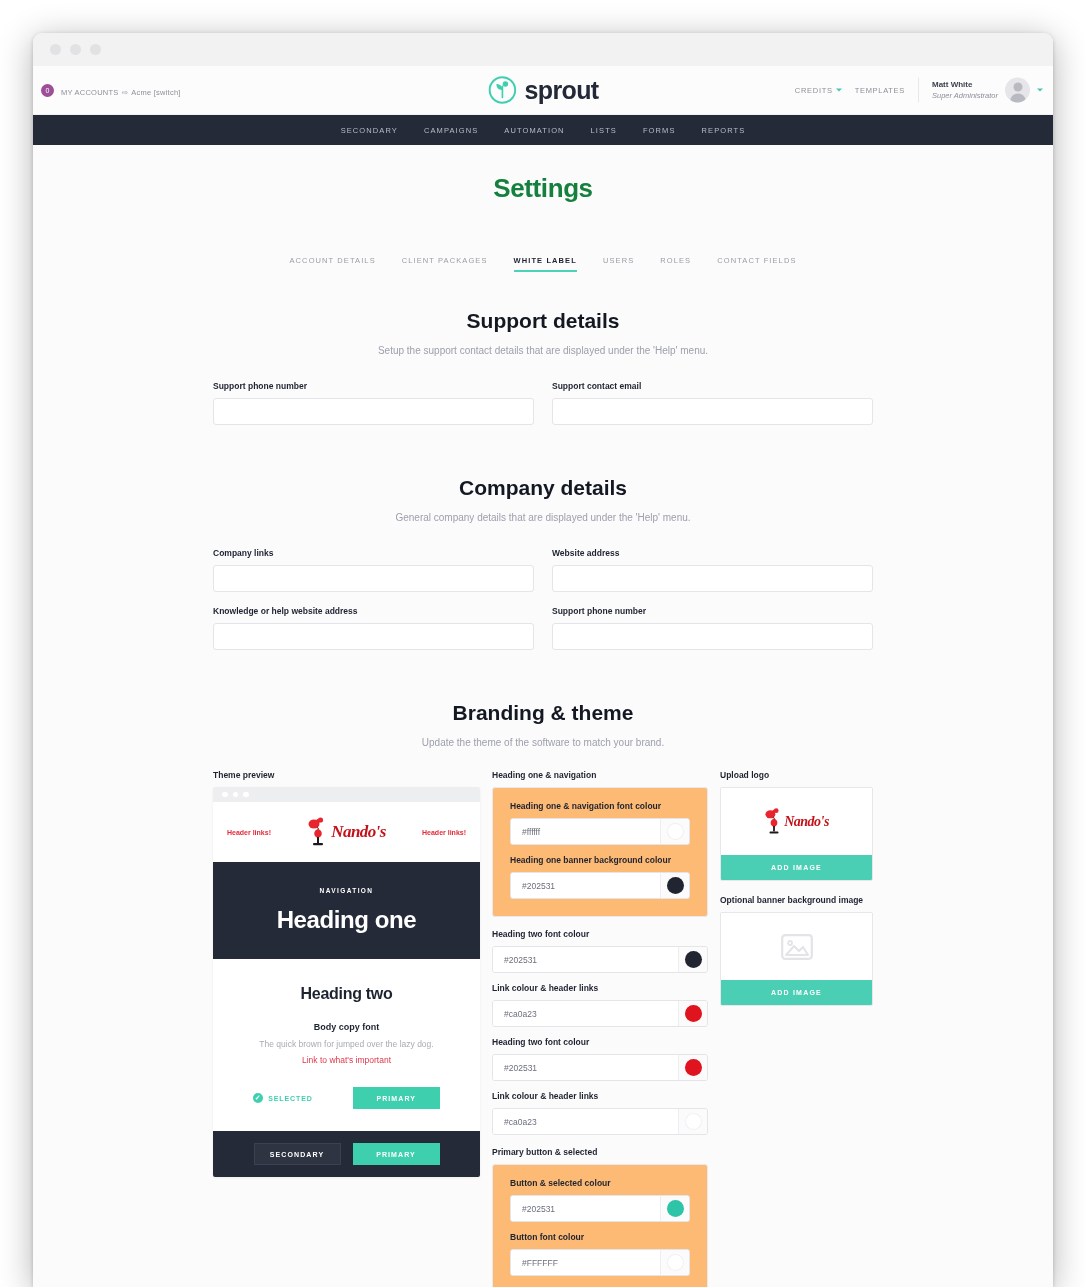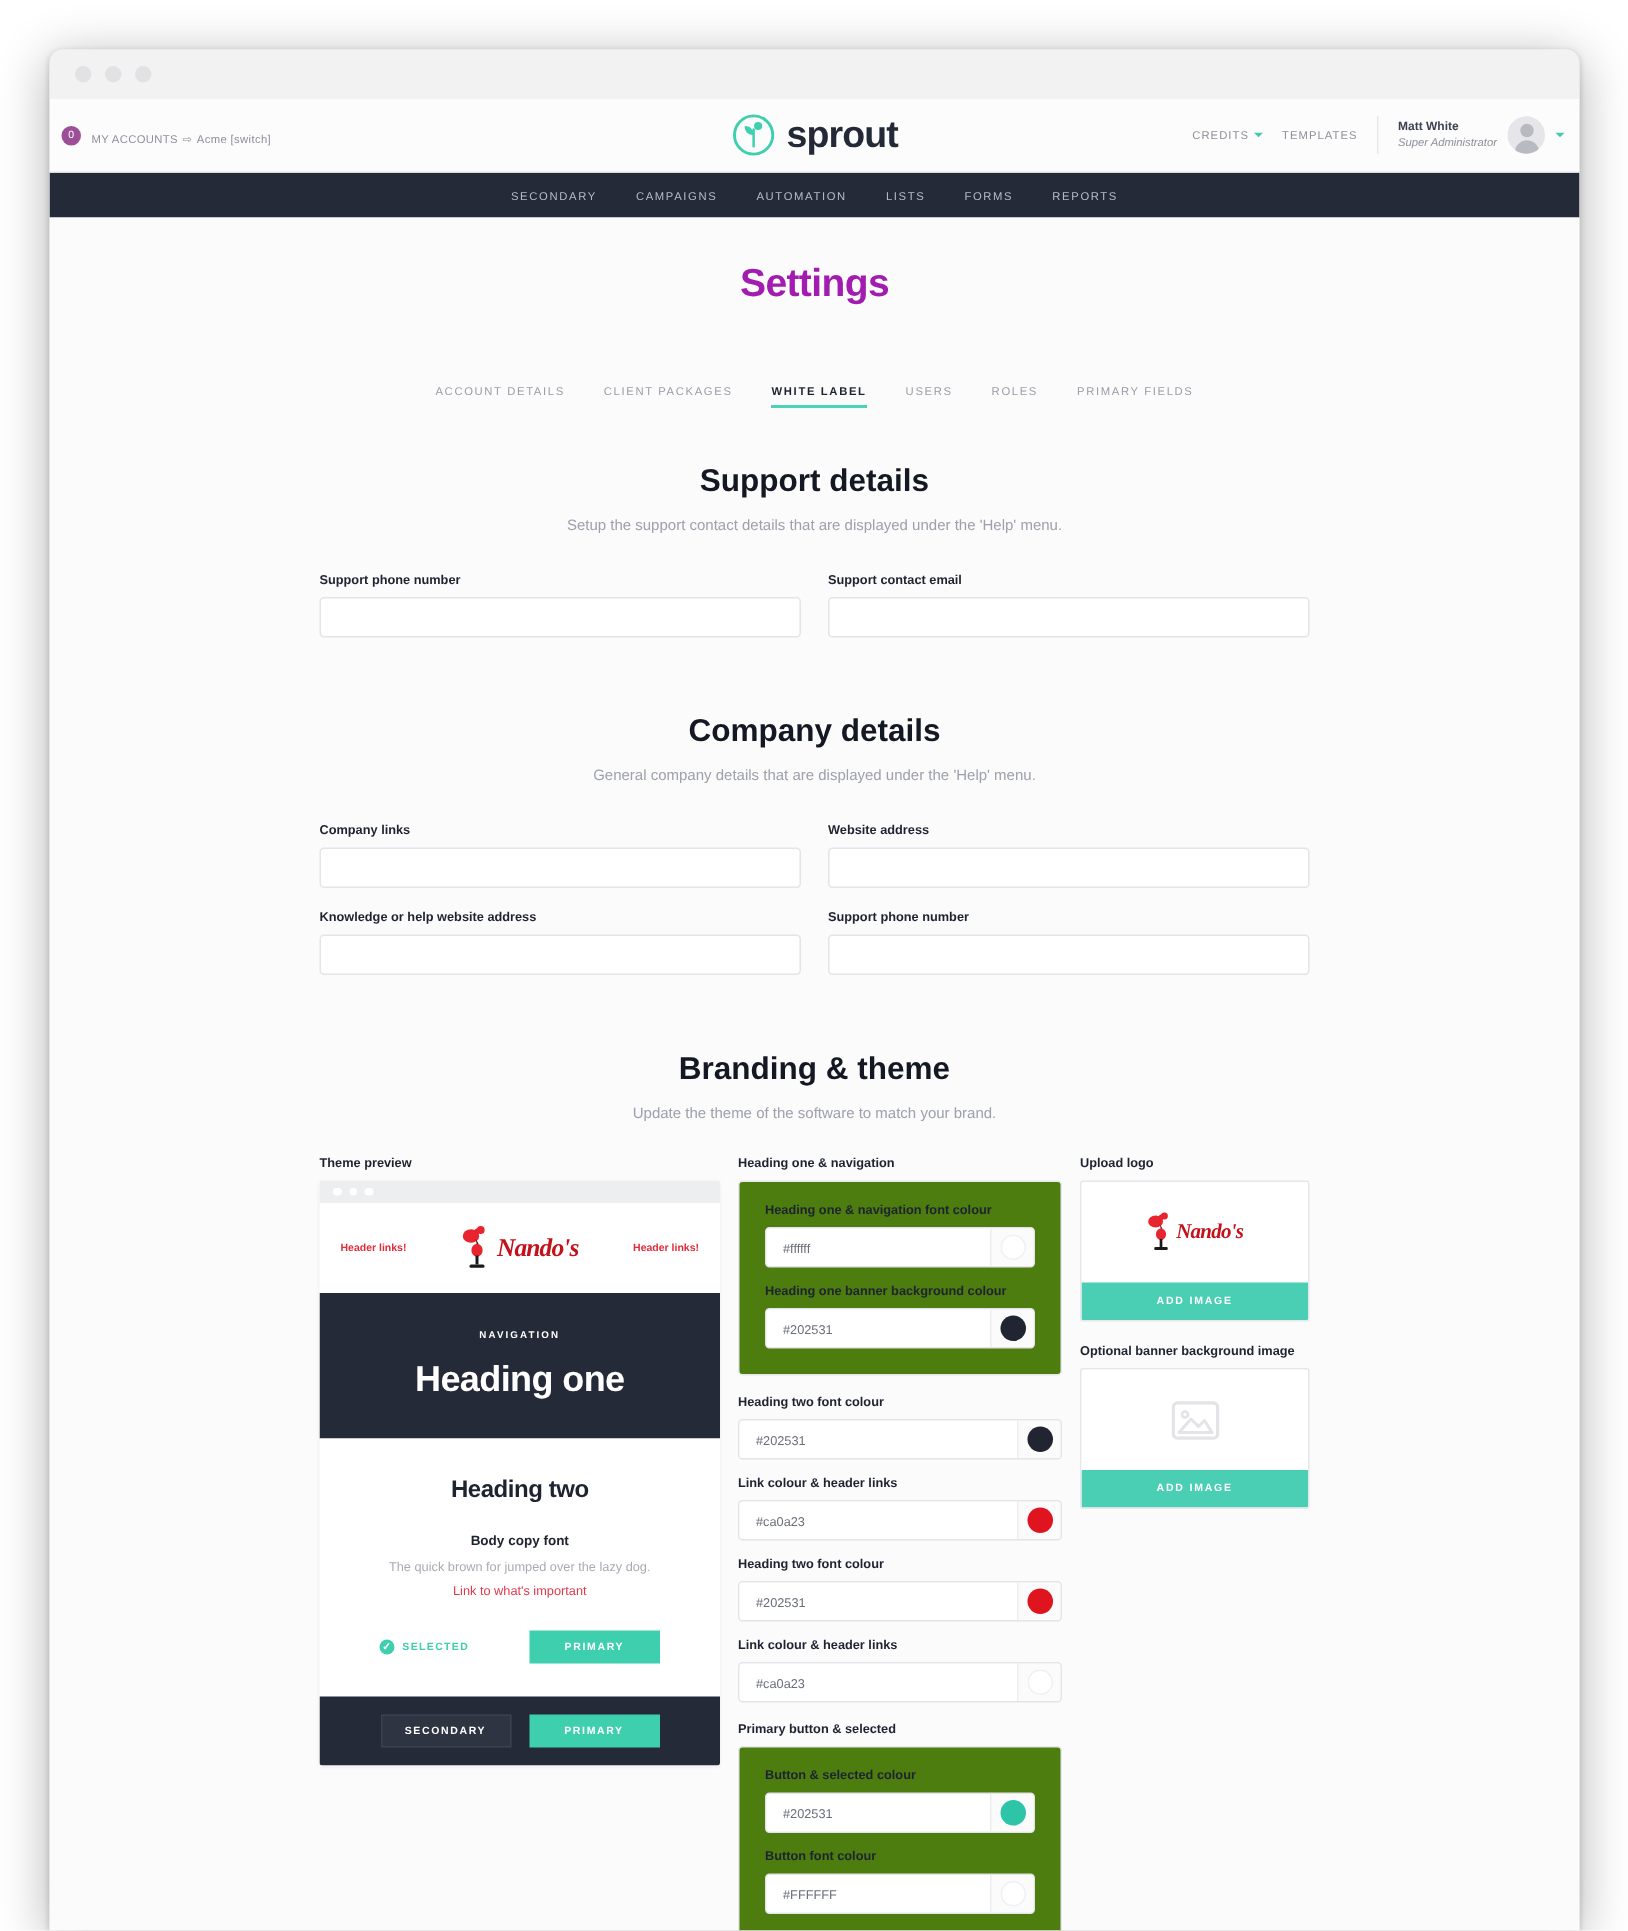--- a/index.html
+++ b/index.html
@@ -65,21 +65,21 @@
   .avatar { width:25px;height:25px;border-radius:50%;background:#e6e6ea; position:relative; overflow:hidden;}
   .avatar::before{content:"";position:absolute;left:50%;top:5px;transform:translateX(-50%);width:9px;height:9px;border-radius:50%;background:#b9b9c2;}
   .avatar::after{content:"";position:absolute;left:50%;top:16px;transform:translateX(-50%);width:16px;height:12px;border-radius:8px 8px 0 0;background:#b9b9c2;}
 
   
   .navbar { height: 30px; background:#242a38; display:flex; align-items:center; justify-content:center; gap: 26px; }
   .navitem { font-size:7.5px; color:#b9bdc7; letter-spacing:1.1px; font-weight:400; }
 
   
   .content { background:#fbfbfc; padding-top: 28px; min-height: 1140px; }
-  .page-title { text-align:center; font-size:26px; font-weight:700; color:#a21caf; letter-spacing:-.4px; }
+  .page-title { text-align:center; font-size:26px; font-weight:700; color:#15803d; letter-spacing:-.4px; }
   .tabs { display:flex; justify-content:center; gap: 26px; margin-top: 20px; }
   .tab { font-size:7.5px; color:#9b9ba6; letter-spacing:1.1px; padding-bottom:5px;margin-top:32px; }
   .tab.active { color:#1e2330; font-weight:700; border-bottom:2px solid #4ad3b6; }
 
   .section { margin-top: 37px; }
   .sec-title { text-align:center; font-size:21px; font-weight:700; color:#141822; }
   .sec-sub { text-align:center; font-size:10px; color:#9ea0ab; margin-top:12px; }
 
   .fields { width: 660px; margin: 25px auto 0; display:flex; flex-wrap:wrap; gap: 0 18px; }
   .field { width: 321px; margin-bottom: 14px; }
@@ -118,21 +118,21 @@
   .pv-copy { font-size:8.5px; color:#a9abb4; margin-top:7px;}
   .pv-link { font-size:8.5px; color:#e0384a; margin-top:6px;}
   .pv-actions { display:flex; align-items:center; justify-content:center; gap: 40px; margin-top:22px;}
   .pv-selected { display:flex; align-items:center; gap:5px; font-size:7px; color:#3ecfae; letter-spacing:.9px; font-weight:700;}
   .check { width:10px;height:10px;border-radius:50%;background:#3ecfae;color:#fff;font-size:7px;display:flex;align-items:center;justify-content:center;}
   .btn-primary { background:#3ecfae; color:#fff; font-size:7px; letter-spacing:1.1px; font-weight:700; width:87px; height:22px; display:flex;align-items:center;justify-content:center; border:none; cursor:pointer;}
   .pv-footer { background:#252a38; padding: 12px 0; display:flex; justify-content:center; gap:12px;}
   .btn-secondary { background:#2e3442; color:#fff; font-size:7px; letter-spacing:1.1px; font-weight:700; width:87px;height:22px;display:flex;align-items:center;justify-content:center;border:1px solid #3b4150; cursor:pointer;}
 
   
-  .group-box { border:1px solid #e8e8ed; border-radius:3px; padding: 13px 17px 17px; background:#4d7c0f; }
+  .group-box { border:1px solid #e8e8ed; border-radius:3px; padding: 13px 17px 17px; background:#fdba74; }
   .cf { margin-bottom: 10px; }
   .cf:last-child { margin-bottom: 0; }
   .cf-label { font-size:8.5px; font-weight:700; color:#1e2330; margin-bottom:7px; }
   .cf-row { display:flex; border:1px solid #e4e4e9; border-radius:3px; overflow:hidden; background:#fff; height:27px;}
   .cf-input { flex:1; border:none; outline:none; font-size:8.5px; color:#6b6f7c; padding:0 11px; background:#fff; font-family:"Liberation Sans", sans-serif;}
   .cf-swatchbox { width:29px; border-left:1px solid #eeeef2; display:flex; align-items:center; justify-content:center; background:#fbfbfc;}
   .swatch { width:17px;height:17px;border-radius:50%; }
   .swatch.white { background:#fff; box-shadow: inset 0 0 0 1px #f0f0f3; }
   .mid-stack > .cf { margin-bottom: 10px; }
 
@@ -202,21 +202,21 @@
     <div class="content">
 
       <div class="page-title">Settings</div>
 
       <div class="tabs">
         <span class="tab">ACCOUNT DETAILS</span>
         <span class="tab">CLIENT PACKAGES</span>
         <span class="tab active">WHITE LABEL</span>
         <span class="tab">USERS</span>
         <span class="tab">ROLES</span>
-        <span class="tab">PRIMARY FIELDS</span>
+        <span class="tab">CONTACT FIELDS</span>
       </div>
 
       <div class="section">
         <div class="sec-title">Support details</div>
         <div class="sec-sub">Setup the support contact details that are displayed under the 'Help' menu.</div>
         <div class="fields">
           <div class="field">
             <label>Support phone number</label>
             <input value="" placeholder="" style="">
           </div>

